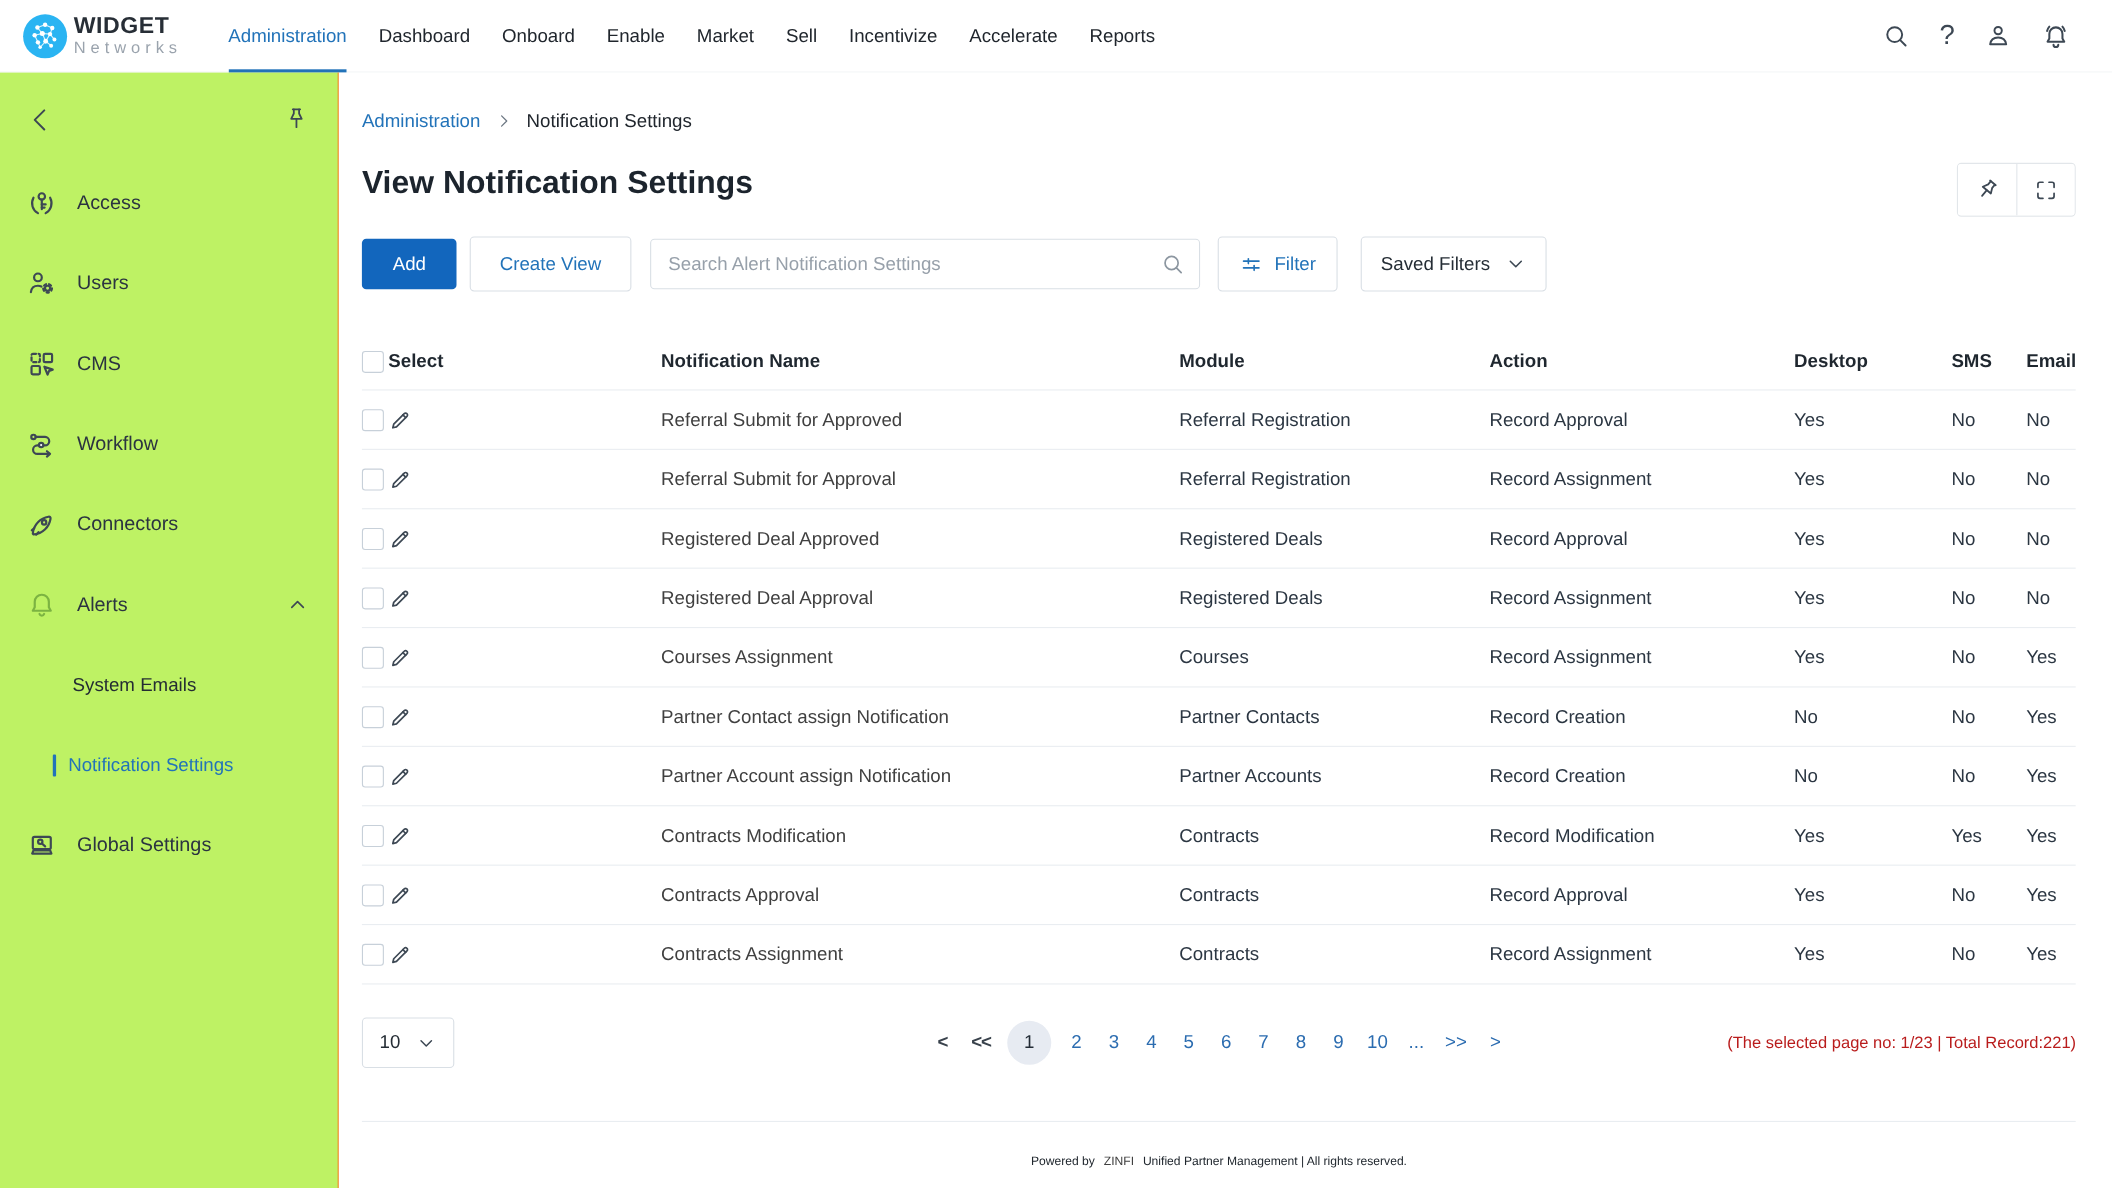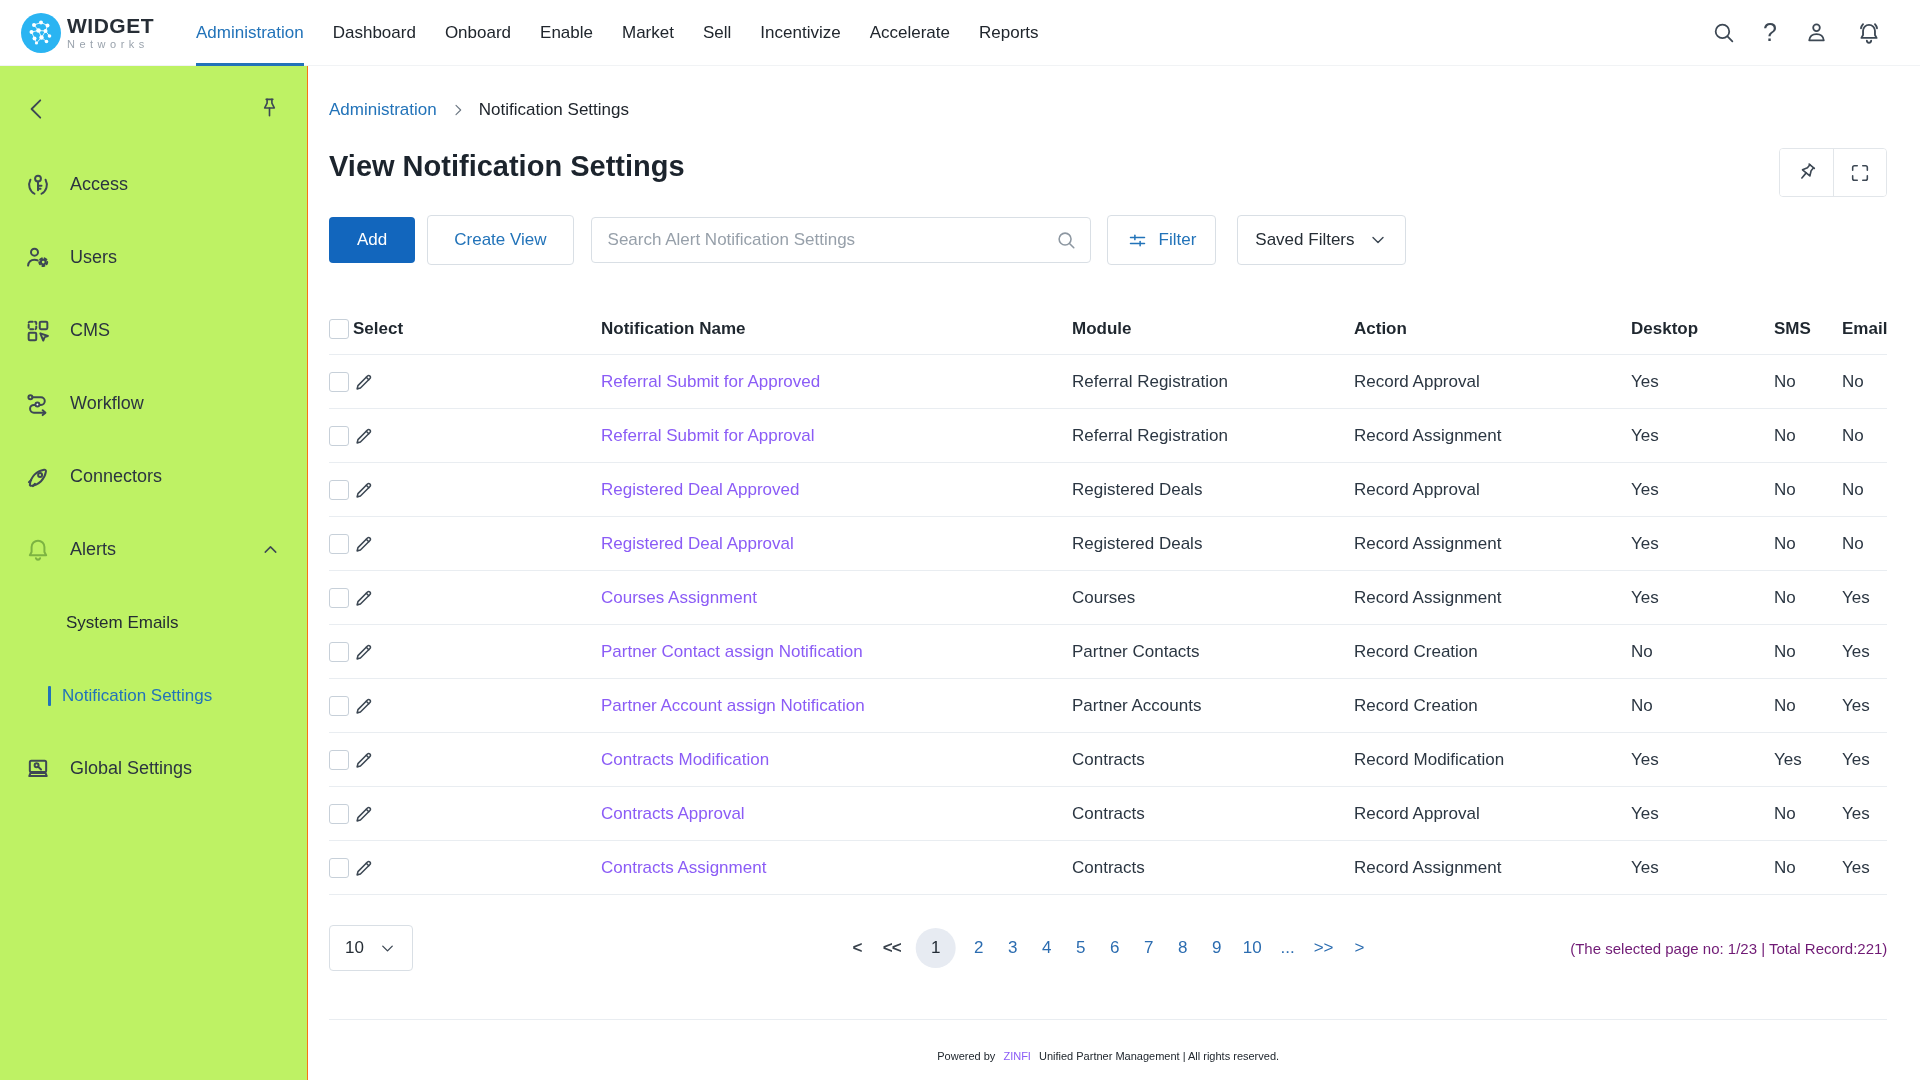--- a/index.html
+++ b/index.html
@@ -5,21 +5,21 @@
   * { box-sizing:border-box; margin:0; padding:0; }
   html,body { width:1920px; height:1080px; }
   body { font-family:"Liberation Sans", sans-serif; background:#fff; color:#2b3642; overflow:hidden; }
   svg { display:block; }
   .icon { stroke:#3d4854; fill:none; stroke-width:1.7; stroke-linecap:round; stroke-linejoin:round; }
 
   
   .topbar { height:66px; display:flex; align-items:center; padding:0 38px 0 20px; background:#fff; border-bottom:1px solid #f1f3f5; }
   .logo { display:flex; align-items:center; gap:5px; cursor:pointer; }
   .logo-t1 { font-size:21px; font-weight:800; color:#272e36; letter-spacing:.5px; line-height:1.05; }
-  .logo-t2 { font-size:11px; color:#9aa3ad; letter-spacing:4.5px; }
+  .logo-t2 { font-size:15px; color:#9aa3ad; letter-spacing:4.5px; }
   .nav { display:flex; margin-left:42px; height:66px; }
   .nav-item { display:flex; align-items:center; margin-right:29px; font-size:17px; color:#20262d; cursor:pointer; border-bottom:3px solid transparent; padding-top:3px; }
   .nav-item.active { color:#2273b9; border-bottom-color:#2273b9; }
   .top-icons { margin-left:auto; display:flex; align-items:center; gap:27px; }
   .tico { cursor:pointer; }
   .qmark { font-size:25px; color:#3d4854; cursor:pointer; line-height:1; }
 
   
   .shell { display:flex; height:1014px; }
   .sidebar { width:308px; flex-shrink:0; background:#bef264; border-right:1px solid #f97316; }
@@ -55,30 +55,30 @@
   .btn-saved { margin-left:21px; padding:0 17px; color:#252d35; gap:13px; }
 
   
   .table { margin-top:38px; }
   .trow { display:grid; grid-template-columns:272px 471px 282px 277px 143px 68px auto; align-items:center; border-bottom:1px solid #e9edf1; }
   .thead { height:52px; font-weight:700; font-size:17px; color:#1f272f; }
   .tbody .trow { height:54px; font-size:17px; color:#2b3642; }
   .cell-sel { display:flex; align-items:center; gap:4px; }
   .checkbox { width:20px; height:20px; border:1.6px solid #c7d0d9; border-radius:3px; background:#fff; cursor:pointer; flex-shrink:0; }
   .edit-btn { cursor:pointer; }
-  .link { color:#8b5cf6; cursor:pointer; text-decoration:none; }
+  .link { color:#404040; cursor:pointer; text-decoration:none; }
 
   
   .pagerow { margin-top:30px; display:flex; align-items:center; position:relative; height:46px; }
   .psize { width:84px; height:46px; border:1px solid #d9dfe5; border-radius:4px; background:#fff; display:flex; align-items:center; justify-content:center; gap:14px; font-size:17px; color:#252d35; cursor:pointer; }
   .pages { position:absolute; left:50%; transform:translateX(-50%); display:flex; align-items:center; gap:12px; }
   .pg { min-width:22px; text-align:center; font-size:17px; color:#2b6cb0; cursor:pointer; background:none; border:none; font-family:inherit; padding:0 3px; }
   .pg.dark { color:#39424c; font-weight:700; letter-spacing:-1px; }
   .pg.active { width:40px; height:40px; min-width:40px; border-radius:50%; background:#e7ebf2; color:#232c36; display:flex; align-items:center; justify-content:center; padding:0; }
-  .psummary { position:absolute; right:0; font-size:15px; color:#701a75; }
+  .psummary { position:absolute; right:0; font-size:15px; color:#b91c1c; }
 
   .divider { margin-top:48px; border-top:1px solid #e9edf1; }
   .footer { margin-top:30px; text-align:center; font-size:11px; color:#20272e; }
   .footer .brand-link { margin:0 5px; }
 </style>
 </head>
 <body>
 
 <header class="topbar">
   <div class="logo">

